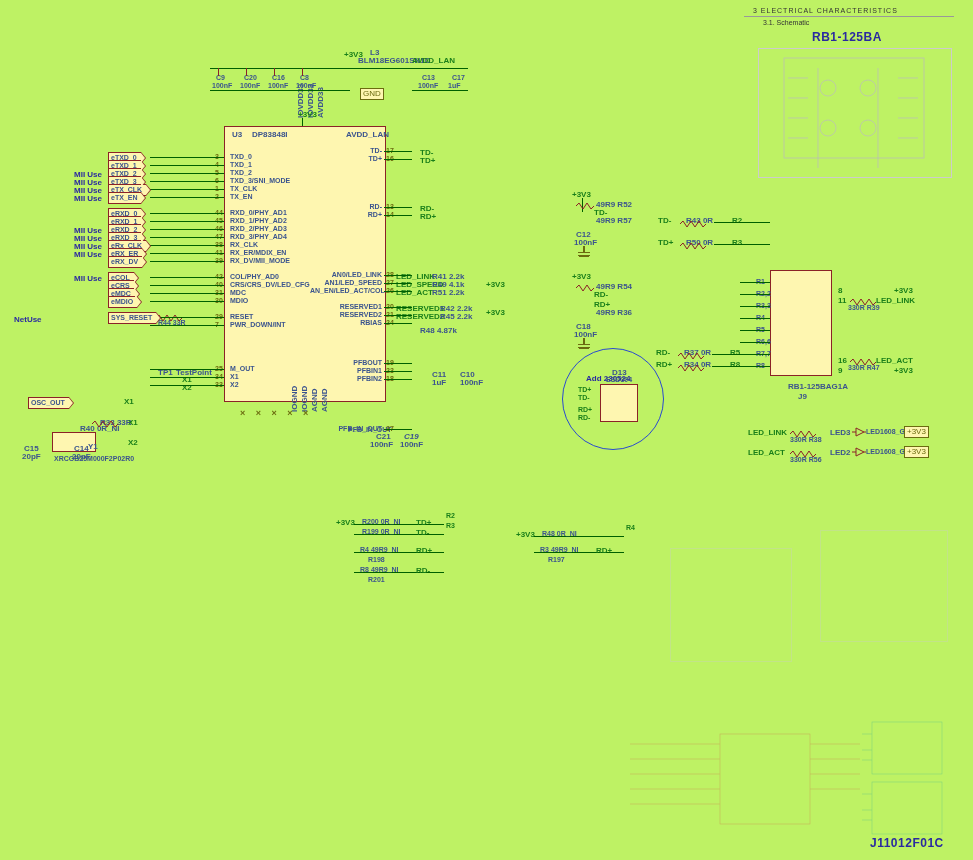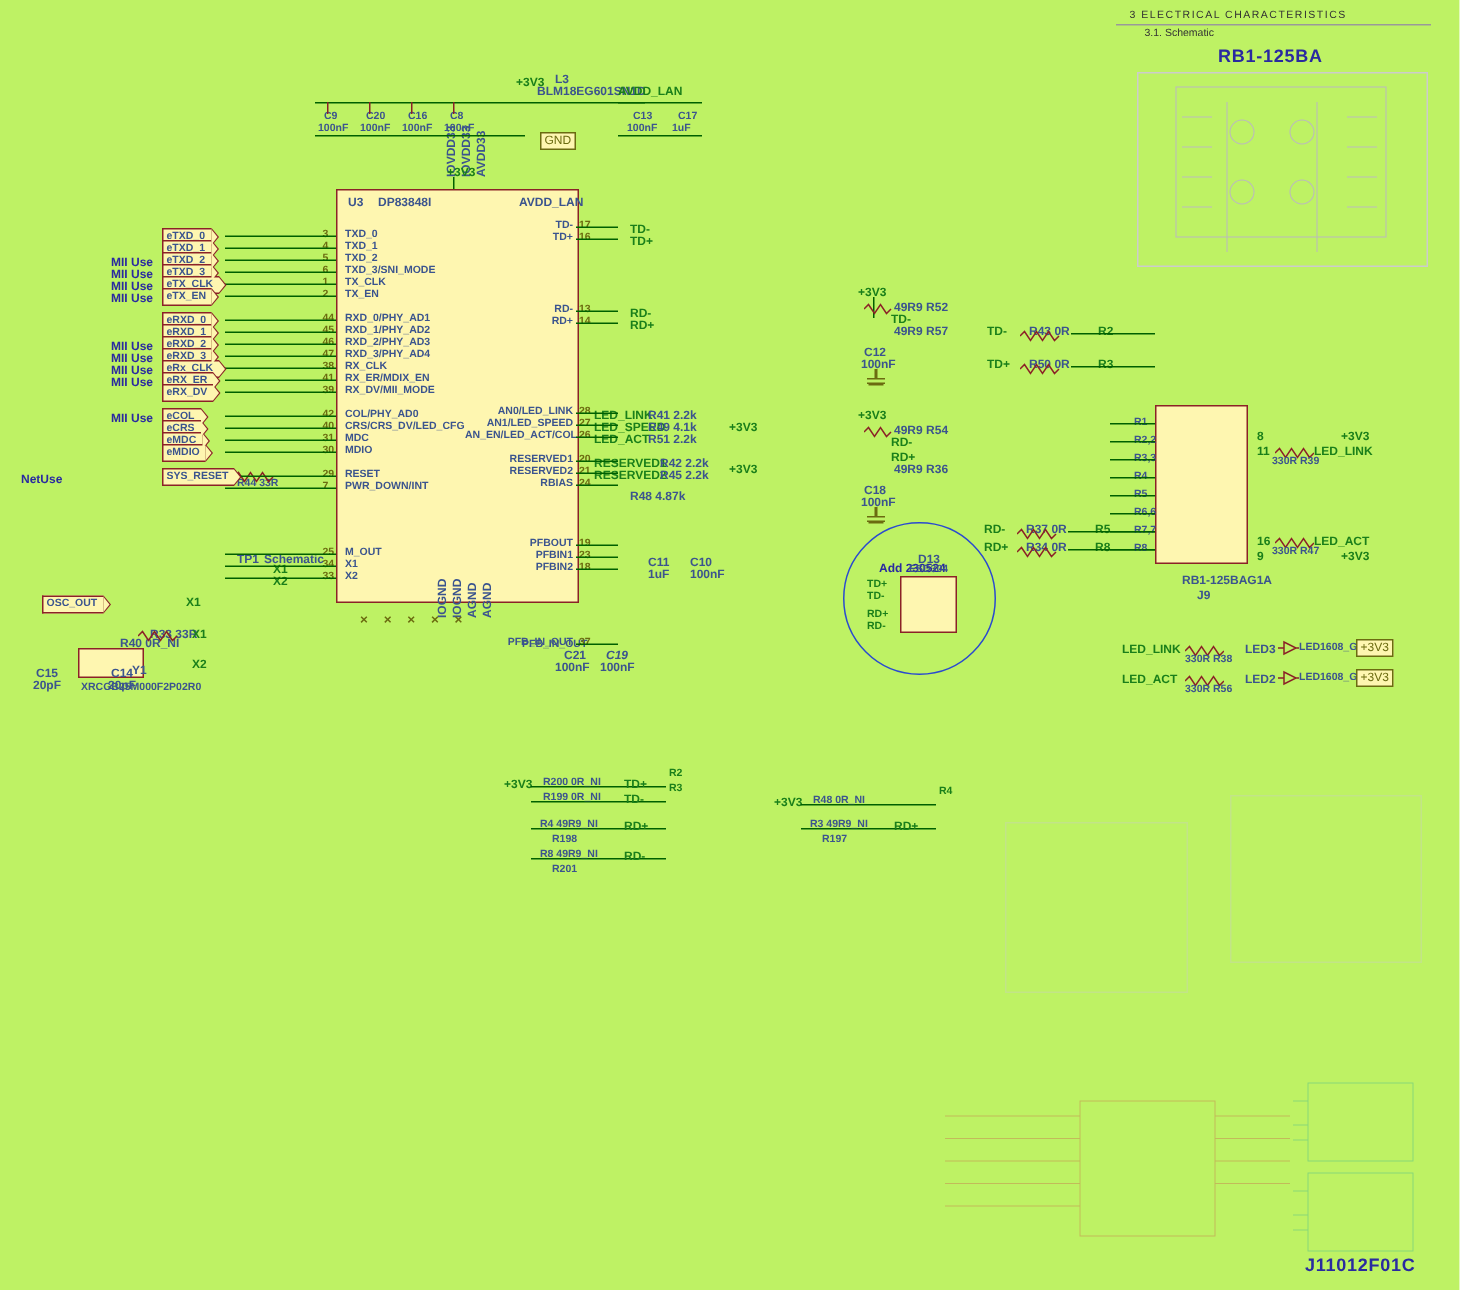--- a/index.html
+++ b/index.html
@@ -74,21 +74,21 @@
   <div class="txt nav" style="left:74px;top:186px;">MII Use</div>
   <div class="txt nav" style="left:74px;top:194px;">MII Use</div>
   <div class="txt nav" style="left:74px;top:226px;">MII Use</div>
   <div class="txt nav" style="left:74px;top:234px;">MII Use</div>
   <div class="txt nav" style="left:74px;top:242px;">MII Use</div>
   <div class="txt nav" style="left:74px;top:250px;">MII Use</div>
   <div class="txt nav" style="left:74px;top:274px;">MII Use</div>
   <div class="txt nav" style="left:14px;top:315px;">NetUse</div>
 
   <div class="txt" style="left:158px;top:368px;">TP1</div>
-  <div class="txt" style="left:176px;top:368px;">Schematic</div>
+  <div class="txt" style="left:176px;top:368px;">TestPoint</div>
 
   <div class="txt grn" style="left:182px;top:375px;">X1</div>
   <div class="txt grn" style="left:182px;top:383px;">X2</div>
 
   <div class="txt grn" style="left:344px;top:50px;">+3V3</div>
   <div class="line hline" style="left:210px;top:68px;width:140px;"></div>
   <div class="line hline" style="left:210px;top:90px;width:140px;"></div>
 
   <div class="txt" style="left:370px;top:48px;">L3</div>
   <div class="txt" style="left:358px;top:56px;">BLM18EG601SN1D</div>

